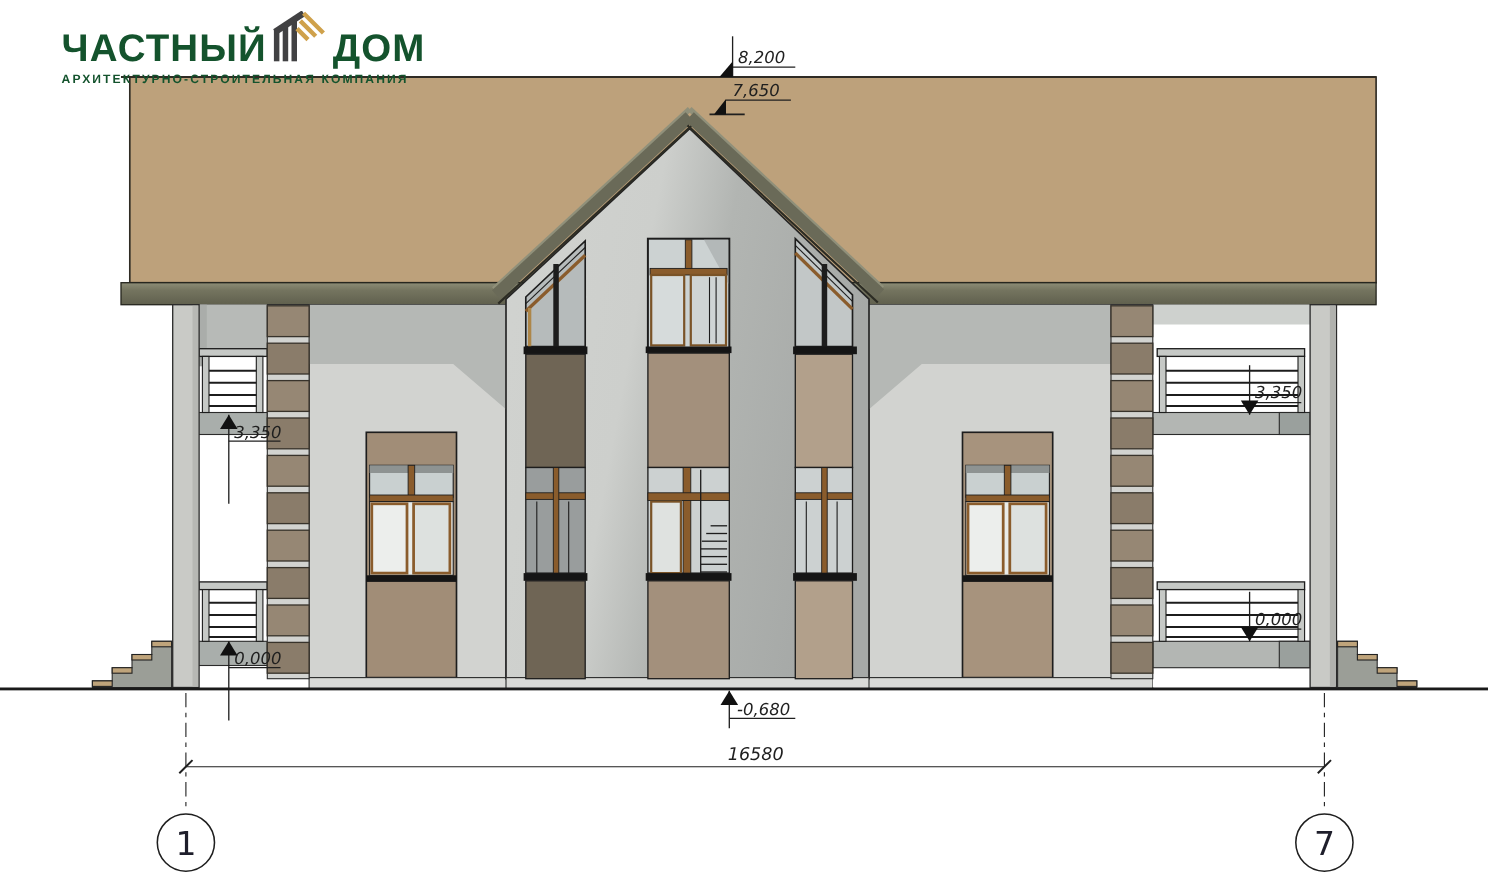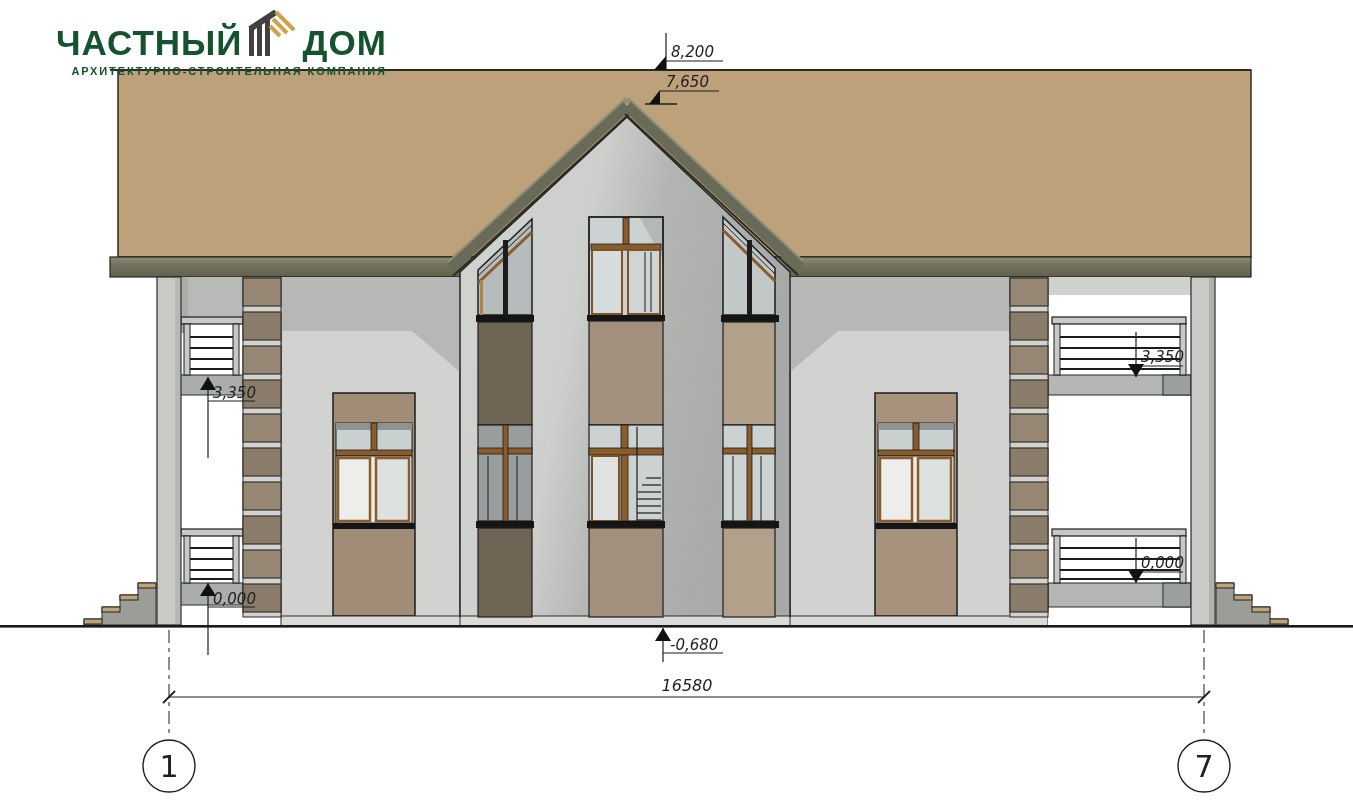--- a/index.html
+++ b/index.html
@@ -1,21 +1,21 @@
 <!DOCTYPE html>
 <html><head>
 <meta charset="utf-8">
 <style>
   html,body{margin:0;padding:0;background:#ffffff;}
   #stage{position:relative;width:1353px;height:803px;background:#ffffff;overflow:hidden;
          font-family:"Liberation Sans","DejaVu Sans",sans-serif;}
   #logo{position:absolute;left:16px;top:10px;z-index:5;color:#14532d;margin-left:40px;}
   #logo .row{display:flex;align-items:flex-end;gap:6px;}
   #logo .word{font-size:35px;font-weight:700;letter-spacing:1px;line-height:1;}
-  #logo .sub{font-size:11px;font-weight:700;letter-spacing:1.9px;margin-top:5px;white-space:nowrap;text-align:right;}
+  #logo .sub{font-size:11px;font-weight:700;letter-spacing:1.9px;margin-top:5px;white-space:nowrap;}
   svg text{font-family:"DejaVu Sans","Liberation Sans",sans-serif;}
   .dim{font-size:15px;font-style:italic;fill:#1f1f1f;}
   .dimbig{font-size:16px;font-style:italic;fill:#1f1f1f;}
   .axis{font-size:30px;fill:#1e1e2b;}
 </style>
 </head>
 <body>
 
 <div id="stage">
 

